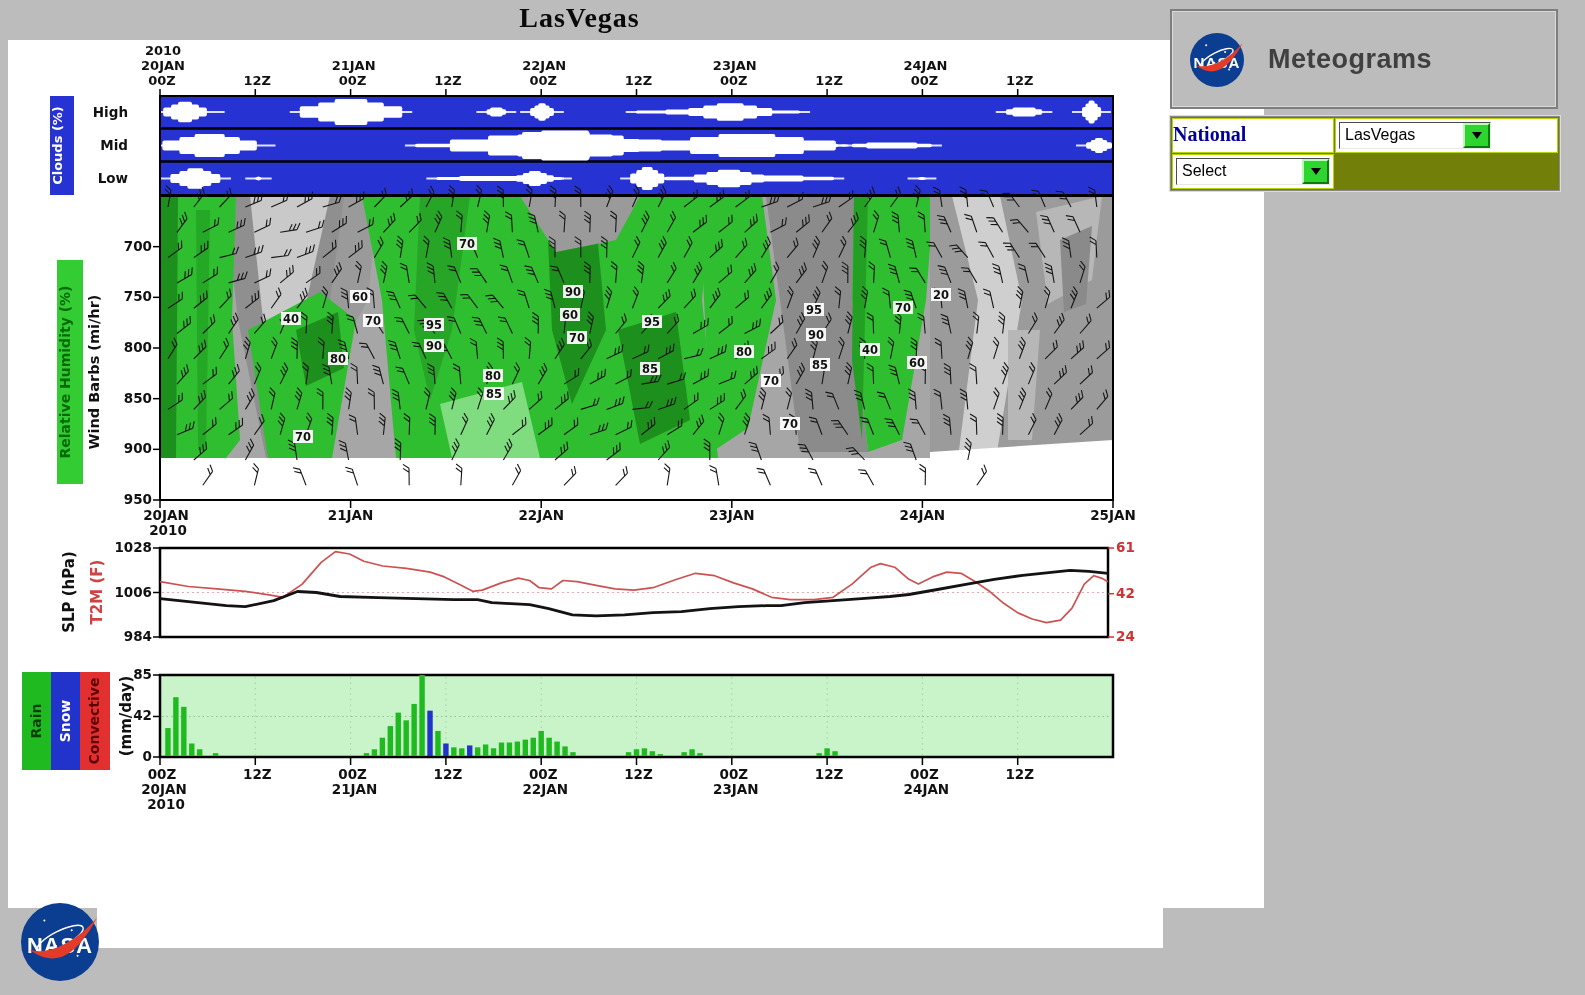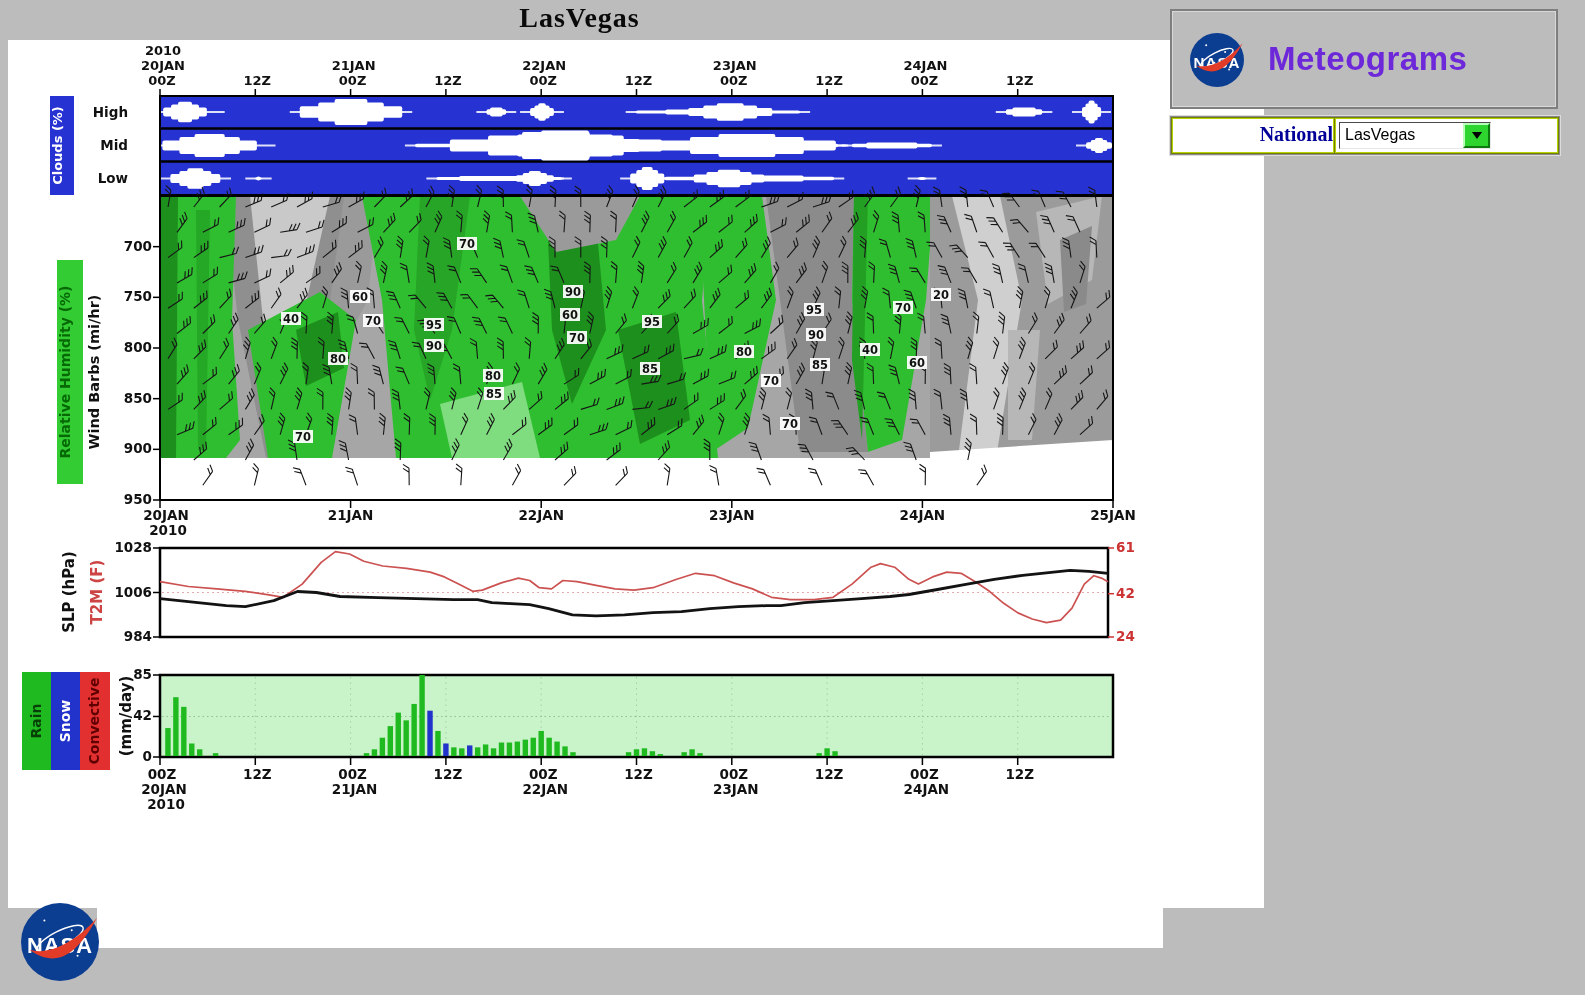--- a/index.html
+++ b/index.html
@@ -13,28 +13,28 @@
     font-weight:bold;font-size:28px;color:#0a0a0a;letter-spacing:1px;
   }
   .main-panel{position:absolute;left:8px;top:40px;width:1256px;height:868px;background:#ffffff;}
   .substrip{position:absolute;left:97px;top:908px;width:1066px;height:40px;background:#ffffff;}
   .footer-logo{position:absolute;left:18px;top:894px;}
   .hdr-box{
     position:absolute;left:1170px;top:9px;width:388px;height:100px;
     background:#bcbcbc;border:2px solid #7e7e7e;box-shadow:inset 0 0 0 1px #d9d9d9;
     display:flex;align-items:center;gap:16px;padding-left:16px;box-sizing:border-box;
   }
-  .brand{font-weight:bold;font-size:33px;color:#6d28d9;letter-spacing:.5px;}
+  .brand{font-weight:bold;font-size:27px;color:#404040;letter-spacing:.5px;}
   .sel-table{
     position:absolute;left:1170px;top:116px;width:390px;box-sizing:border-box;
     border:1px solid #8a8a8a;box-shadow:0 0 0 1px #dcdcdc;background:#72800a;
     padding:2px;display:grid;grid-template-columns:160px 1fr;gap:3px;
   }
   .sel-th{
-    background:#fff;color:#000099;text-align:right;padding:4px 0 2px 0;
+    background:#fff;color:#000099;text-align:left;padding:4px 0 2px 0;
     font-family:"Liberation Serif","DejaVu Serif",serif;font-weight:bold;font-size:20px;
     outline:1px solid #b8d400;
   }
   .sel-td{background:#fff;padding:3px;outline:1px solid #b8d400;display:flex;align-items:center;}
   .dd{display:flex;height:27px;background:#fff;border:1px solid;border-color:#4a4a4a #e8e8e8 #e8e8e8 #4a4a4a;box-sizing:border-box;}
   .dd-national{width:152px;}
   .dd-intl{width:100%;}
   .dd-val{flex:1;font-size:16px;color:#000;padding:3px 0 0 5px;white-space:nowrap;overflow:hidden;}
   .dd-btn{
     width:23px;background:#2ed52e;border:2px solid;cursor:default;
@@ -1619,13 +1619,21 @@
 <div class="sel-table">
   <div class="sel-th">National</div>
   <div class="sel-td">
     <div class="dd dd-national">
       <span class="dd-val">LasVegas</span>
       <span class="dd-btn">
           <span class="tri"></span>
         </span>
     </div>
   </div>
+  <div class="sel-td">
+    <div class="dd dd-intl">
+      <span class="dd-val">Select</span>
+      <span class="dd-btn">
+          <span class="tri"></span>
+        </span>
+    </div>
+  </div>
 </div>
 
 </body></html>

